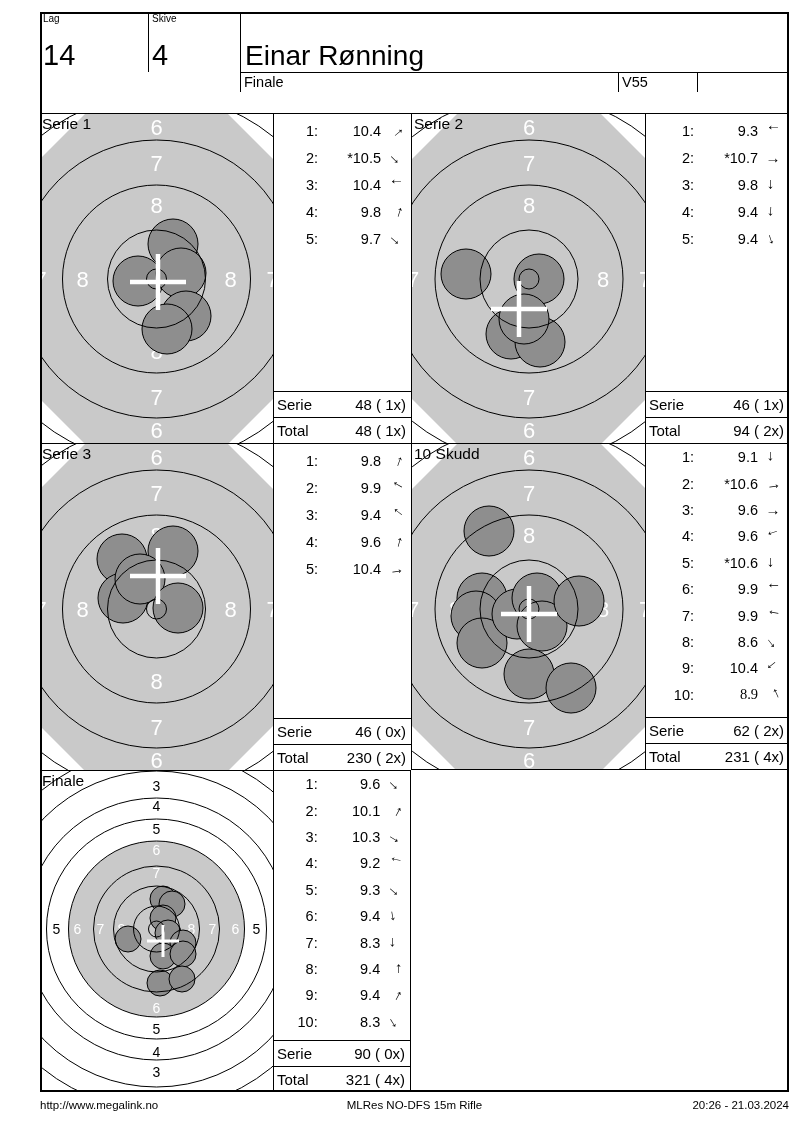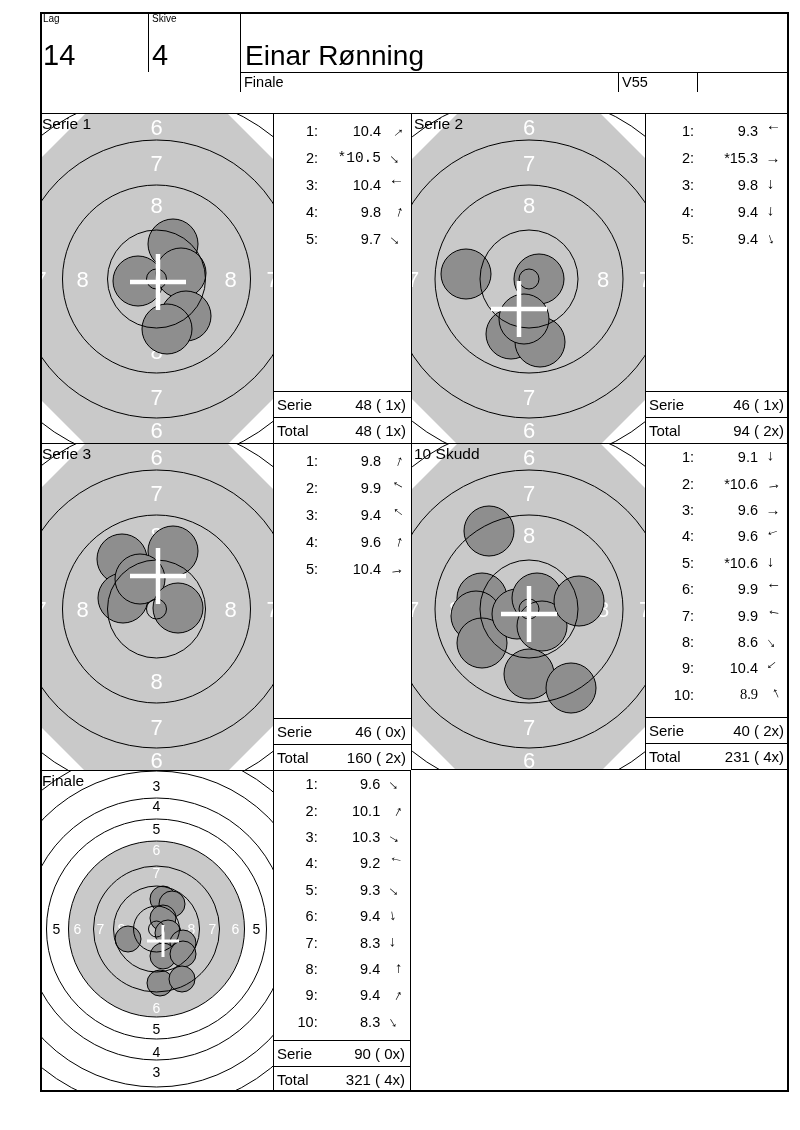--- a/index.html
+++ b/index.html
@@ -87,21 +87,21 @@
       </div>
       <div class="cell bt bl listcell" style="left: 273px; top: 113px; width: 138px; height: 330px;">
         <div class="shotsarea" style="padding-top: 3px;">
           <div class="shotrow" style="height: 27px;">
             <span class="shotnum" style="width: 44px;">1:</span>
             <span class="shotval" style="width: 63px;">10.4</span>
             <span class="shotarr" style="width: 30px;"><span style="transform: rotate(-40deg);">→</span></span>
           </div>
           <div class="shotrow" style="height: 27px;">
             <span class="shotnum" style="width: 44px;">2:</span>
-            <span class="shotval" style="width: 63px; font-family: Liberation Mono, monospace;">*10.5</span>
+            <span class="shotval" style="width: 63px;">*10.5</span>
             <span class="shotarr" style="width: 30px;"><span style="transform: rotate(45deg);">→</span></span>
           </div>
           <div class="shotrow" style="height: 27px;">
             <span class="shotnum" style="width: 44px;">3:</span>
             <span class="shotval" style="width: 63px;">10.4</span>
             <span class="shotarr" style="width: 30px;"><span style="transform: rotate(180deg);">→</span></span>
           </div>
           <div class="shotrow" style="height: 27px;">
             <span class="shotnum" style="width: 44px;">4:</span>
             <span class="shotval" style="width: 63px;">9.8</span>
@@ -151,21 +151,21 @@
       </div>
       <div class="cell bt bl listcell" style="left: 645px; top: 113px; width: 144px; height: 330px;">
         <div class="shotsarea" style="padding-top: 3px;">
           <div class="shotrow" style="height: 27px;">
             <span class="shotnum" style="width: 48px;">1:</span>
             <span class="shotval" style="width: 64px;">9.3</span>
             <span class="shotarr" style="width: 30px;"><span style="transform: rotate(180deg);">→</span></span>
           </div>
           <div class="shotrow" style="height: 27px;">
             <span class="shotnum" style="width: 48px;">2:</span>
-            <span class="shotval" style="width: 64px;">*15.3</span>
+            <span class="shotval" style="width: 64px;">*10.7</span>
             <span class="shotarr" style="width: 30px;"><span style="transform: rotate(0deg);">→</span></span>
           </div>
           <div class="shotrow" style="height: 27px;">
             <span class="shotnum" style="width: 48px;">3:</span>
             <span class="shotval" style="width: 64px;">9.8</span>
             <span class="shotarr" style="width: 30px;"><span style="transform: rotate(90deg);">→</span></span>
           </div>
           <div class="shotrow" style="height: 27px;">
             <span class="shotnum" style="width: 48px;">4:</span>
             <span class="shotval" style="width: 64px;">9.4</span>
@@ -240,21 +240,21 @@
             <span class="shotval" style="width: 63px;">10.4</span>
             <span class="shotarr" style="width: 30px;"><span style="transform: rotate(-8deg);">→</span></span>
           </div>
         </div>
         <div class="sumrow">
           <span class="sumlabel">Serie</span>
           <span class="sumval">46 ( 0x)</span>
         </div>
         <div class="sumrow">
           <span class="sumlabel">Total</span>
-          <span class="sumval">160 ( 2x)</span>
+          <span class="sumval">230 ( 2x)</span>
         </div>
       </div>
       <div class="cell bt bl bb" style="left: 411px; top: 443px; width: 234px; height: 327px; overflow: hidden;">
         <span class="blocktitle">10 Skudd</span>
         <svg width="234" height="327" viewBox="0 0 234 327">
           <polygon points="45,0 189,0 234,45 234,282 189,327 45,327 0,282 0,45" fill="#c9c9c9"></polygon>
           <text x="117" y="13" fill="#ffffff" font-size="22" font-family="&quot;Liberation Sans&quot;, sans-serif" text-anchor="middle" dominant-baseline="central">6</text>
           <text x="117" y="49" fill="#ffffff" font-size="22" font-family="&quot;Liberation Sans&quot;, sans-serif" text-anchor="middle" dominant-baseline="central">7</text>
           <text x="117" y="91" fill="#ffffff" font-size="22" font-family="&quot;Liberation Sans&quot;, sans-serif" text-anchor="middle" dominant-baseline="central">8</text>
           <text x="43" y="165" fill="#ffffff" font-size="22" font-family="&quot;Liberation Sans&quot;, sans-serif" text-anchor="middle" dominant-baseline="central">8</text>
@@ -330,21 +330,21 @@
             <span class="shotarr" style="width: 30px;"><span style="transform: rotate(142deg);">→</span></span>
           </div>
           <div class="shotrow" style="height: 26.4px;">
             <span class="shotnum" style="width: 48px;">10:</span>
             <span class="shotval" style="width: 64px; font-family: Liberation Serif, serif;">8.9</span>
             <span class="shotarr" style="width: 30px;"><span style="transform: rotate(-115deg);">→</span></span>
           </div>
         </div>
         <div class="sumrow">
           <span class="sumlabel">Serie</span>
-          <span class="sumval">40 ( 2x)</span>
+          <span class="sumval">62 ( 2x)</span>
         </div>
         <div class="sumrow">
           <span class="sumlabel">Total</span>
           <span class="sumval">231 ( 4x)</span>
         </div>
       </div>
       <div class="cell bt" style="left: 40px; top: 770px; width: 233px; height: 322px; overflow: hidden;">
         <span class="blocktitle">Finale</span>
         <svg width="233" height="322" viewBox="0 0 233 322">
           <circle cx="116.5" cy="158" r="88" fill="#c9c9c9"></circle>
@@ -448,13 +448,18 @@
         </div>
         <div class="sumrow">
           <span class="sumlabel">Total</span>
           <span class="sumval">321 ( 4x)</span>
         </div>
       </div>
     </div>
 
   <div id="tableborder" class="abs" style="left:40px;top:12px;width:749px;height:1080px;"></div>
 
+  <div class="abs footer" style="left:40px;top:1098px;width:749px;">
+    <span class="fl">http://www.megalink.no</span>
+    <span class="fc">MLRes NO-DFS 15m Rifle</span>
+    <span class="fr">20:26 - 21.03.2024</span>
+  </div>
 </div>
 
 </body></html>

